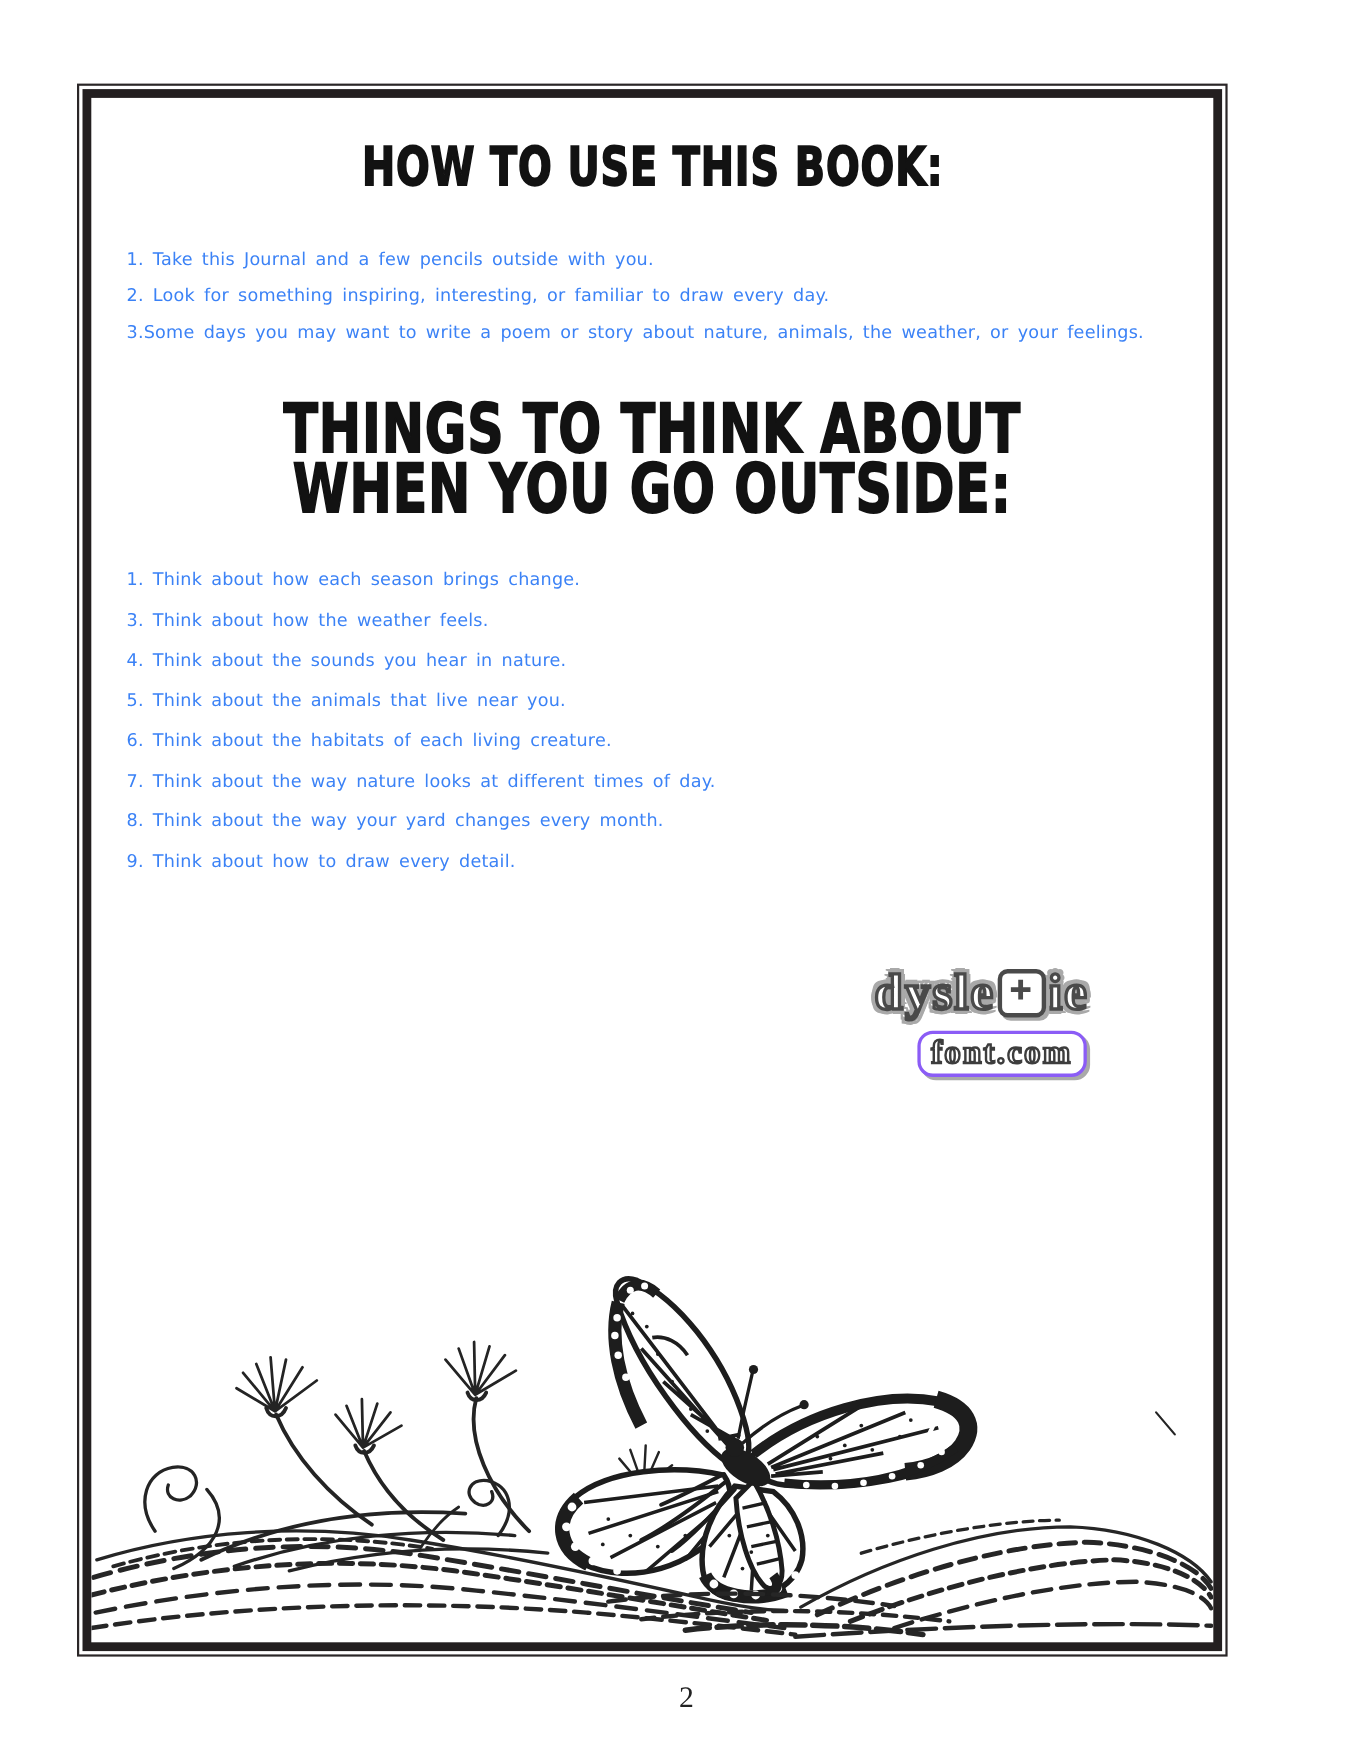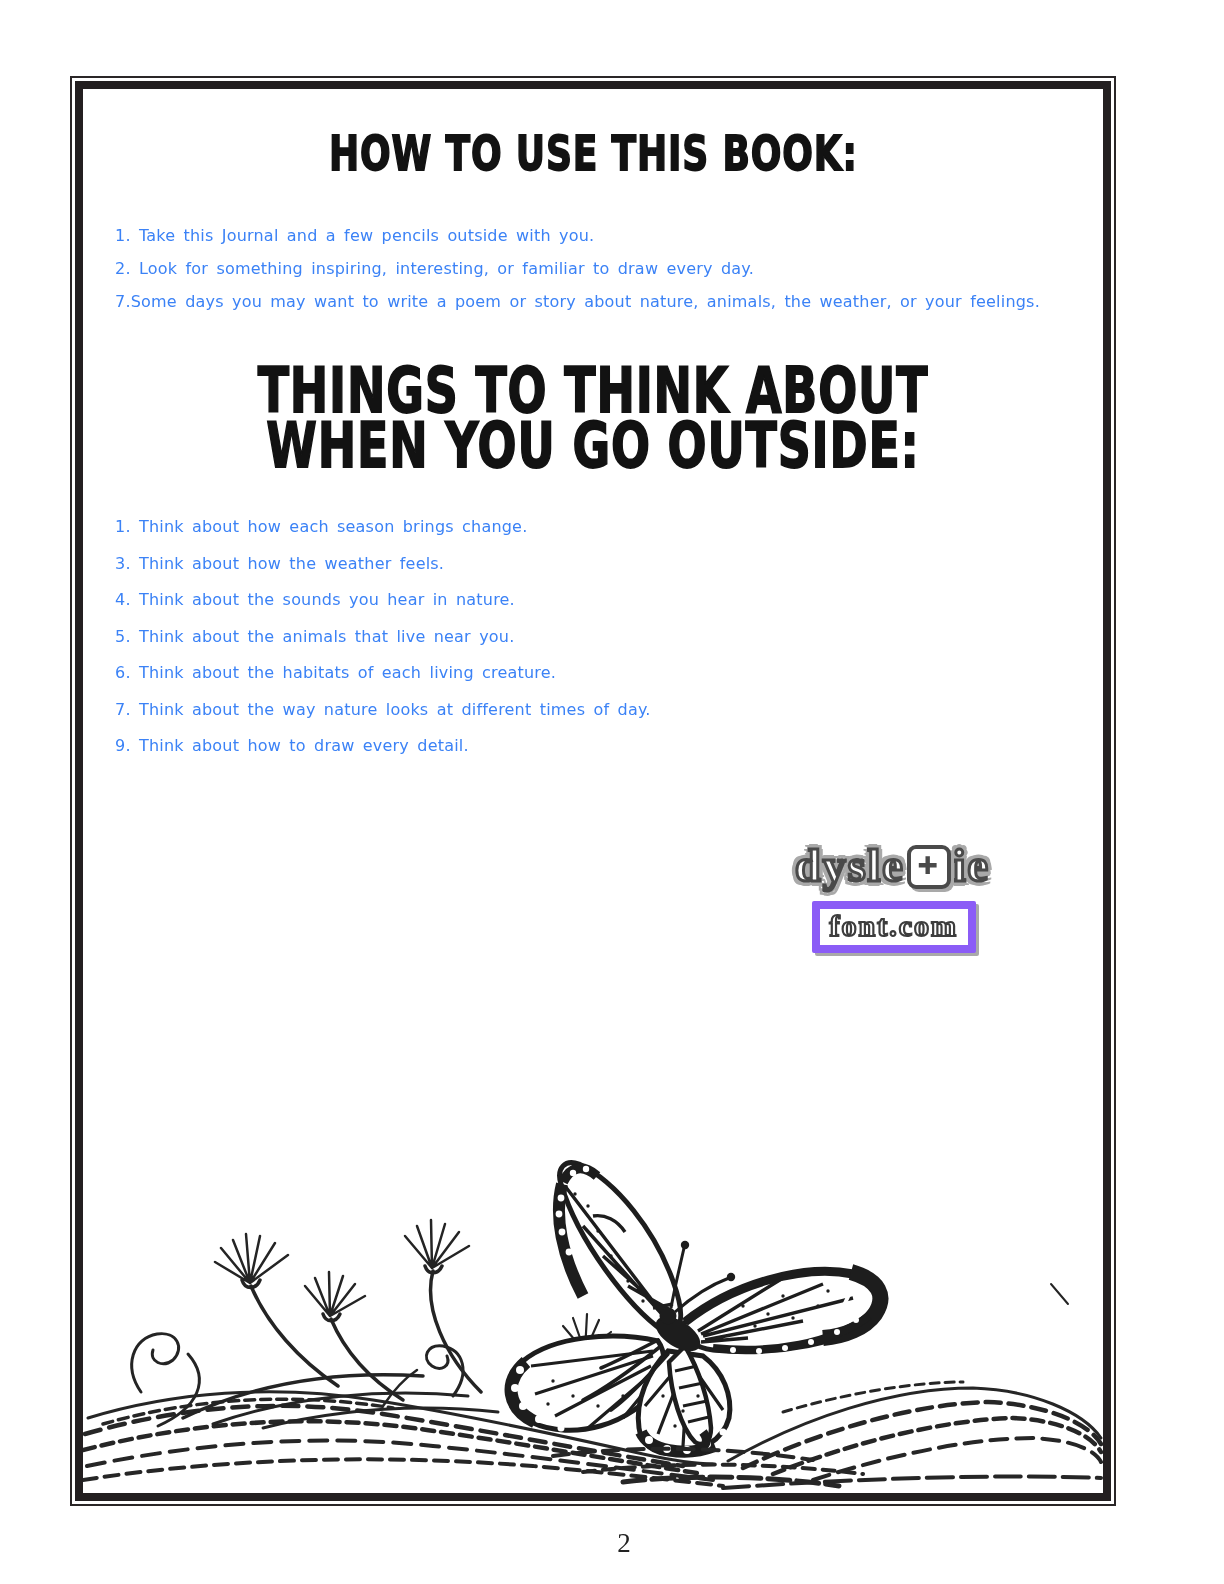--- a/index.html
+++ b/index.html
@@ -27,23 +27,23 @@
   .logo{margin:78px 58px 0 0;text-align:right;line-height:1;position:relative;z-index:3;font-family:Liberation Serif, serif;}
   .logo-line1{font-size:46px;font-weight:bold;color:#ffffff;letter-spacing:2px;
       -webkit-text-stroke:3px #4a4a4a;
       text-shadow:4px 4px 0 #a9a9a9,-4px 4px 0 #a9a9a9,4px -4px 0 #a9a9a9,-4px -4px 0 #a9a9a9,
                   0 5px 0 #a9a9a9,5px 0 0 #a9a9a9,0 -5px 0 #a9a9a9,-5px 0 0 #a9a9a9;}
   .plus-box{display:inline-block;width:36px;height:36px;border:4px solid #4a4a4a;border-radius:9px;
       background:#ffffff;vertical-align:middle;margin:0 2px 6px 2px;position:relative;
       box-shadow:3px 3px 0 #a9a9a9;text-align:center;}
   .plus-box span{display:block;font-size:34px;line-height:32px;font-weight:bold;color:#4a4a4a;
       -webkit-text-stroke:2px #4a4a4a;text-shadow:none;}
-  .logo-line2{display:inline-block;margin-top:6px;margin-right:14px;font-size:30px;font-weight:bold;
+  .logo-line2{display:inline-block;margin-top:6px;margin-right:2px;font-size:30px;font-weight:bold;
       color:#ffffff;letter-spacing:2px;-webkit-text-stroke:2.2px #3d3d3d;
-      border:8px solid #8b5cf6;border-radius:2px;padding:2px 10px 4px 10px;background:#ffffff;
+      border:3px solid #8b5cf6;border-radius:14px;padding:2px 10px 4px 10px;background:#ffffff;
       box-shadow:3px 3px 0 #a9a9a9;}
   
   .art{position:absolute;left:0;bottom:0;width:1020px;height:337px;z-index:2;}
   
   .pagenum{position:absolute;top:1528px;left:0;width:100%;text-align:center;
            font-family:"Liberation Serif","DejaVu Serif",serif;font-size:27px;color:#222;}
 </style>
 </head>
 <body>
 
@@ -51,35 +51,36 @@
   <div class="frame">
     <div class="frame-inner">
 
       <h1 class="poster">
         <span class="cond">HOW TO USE THIS BOOK:</span>
       </h1>
 
       <div class="list">
         <p>1. Take this Journal and a few pencils outside with you.</p>
         <p>2. Look for something inspiring, interesting, or familiar to draw every day.</p>
-        <p>7.Some days you may want to write a poem or story about nature, animals, the weather, or your feelings.</p>
+        <p>3.Some days you may want to write a poem or story about nature, animals, the weather, or your feelings.</p>
       </div>
 
       <h2 class="poster">
         <span class="cond line">THINGS TO THINK ABOUT</span>
         <span class="cond line">WHEN YOU GO OUTSIDE:</span>
       </h2>
 
       <div class="list wide">
         <p>1. Think about how each season brings change.</p>
         <p>3. Think about how the weather feels.</p>
         <p>4. Think about the sounds you hear in nature.</p>
         <p>5. Think about the animals that live near you.</p>
         <p>6. Think about the habitats of each living creature.</p>
         <p>7. Think about the way nature looks at different times of day.</p>
+        <p>8. Think about the way your yard changes every month.</p>
         <p>9. Think about how to draw every detail.</p>
       </div>
 
       <div class="logo">
         <div class="logo-line1"><span>dysle</span><span class="plus-box"><span>+</span></span><span>ie</span></div>
         <div><span class="logo-line2">font.com</span></div>
       </div>
 
       <svg class="art" viewBox="0 0 1020 337" xmlns="http://www.w3.org/2000/svg">
 

